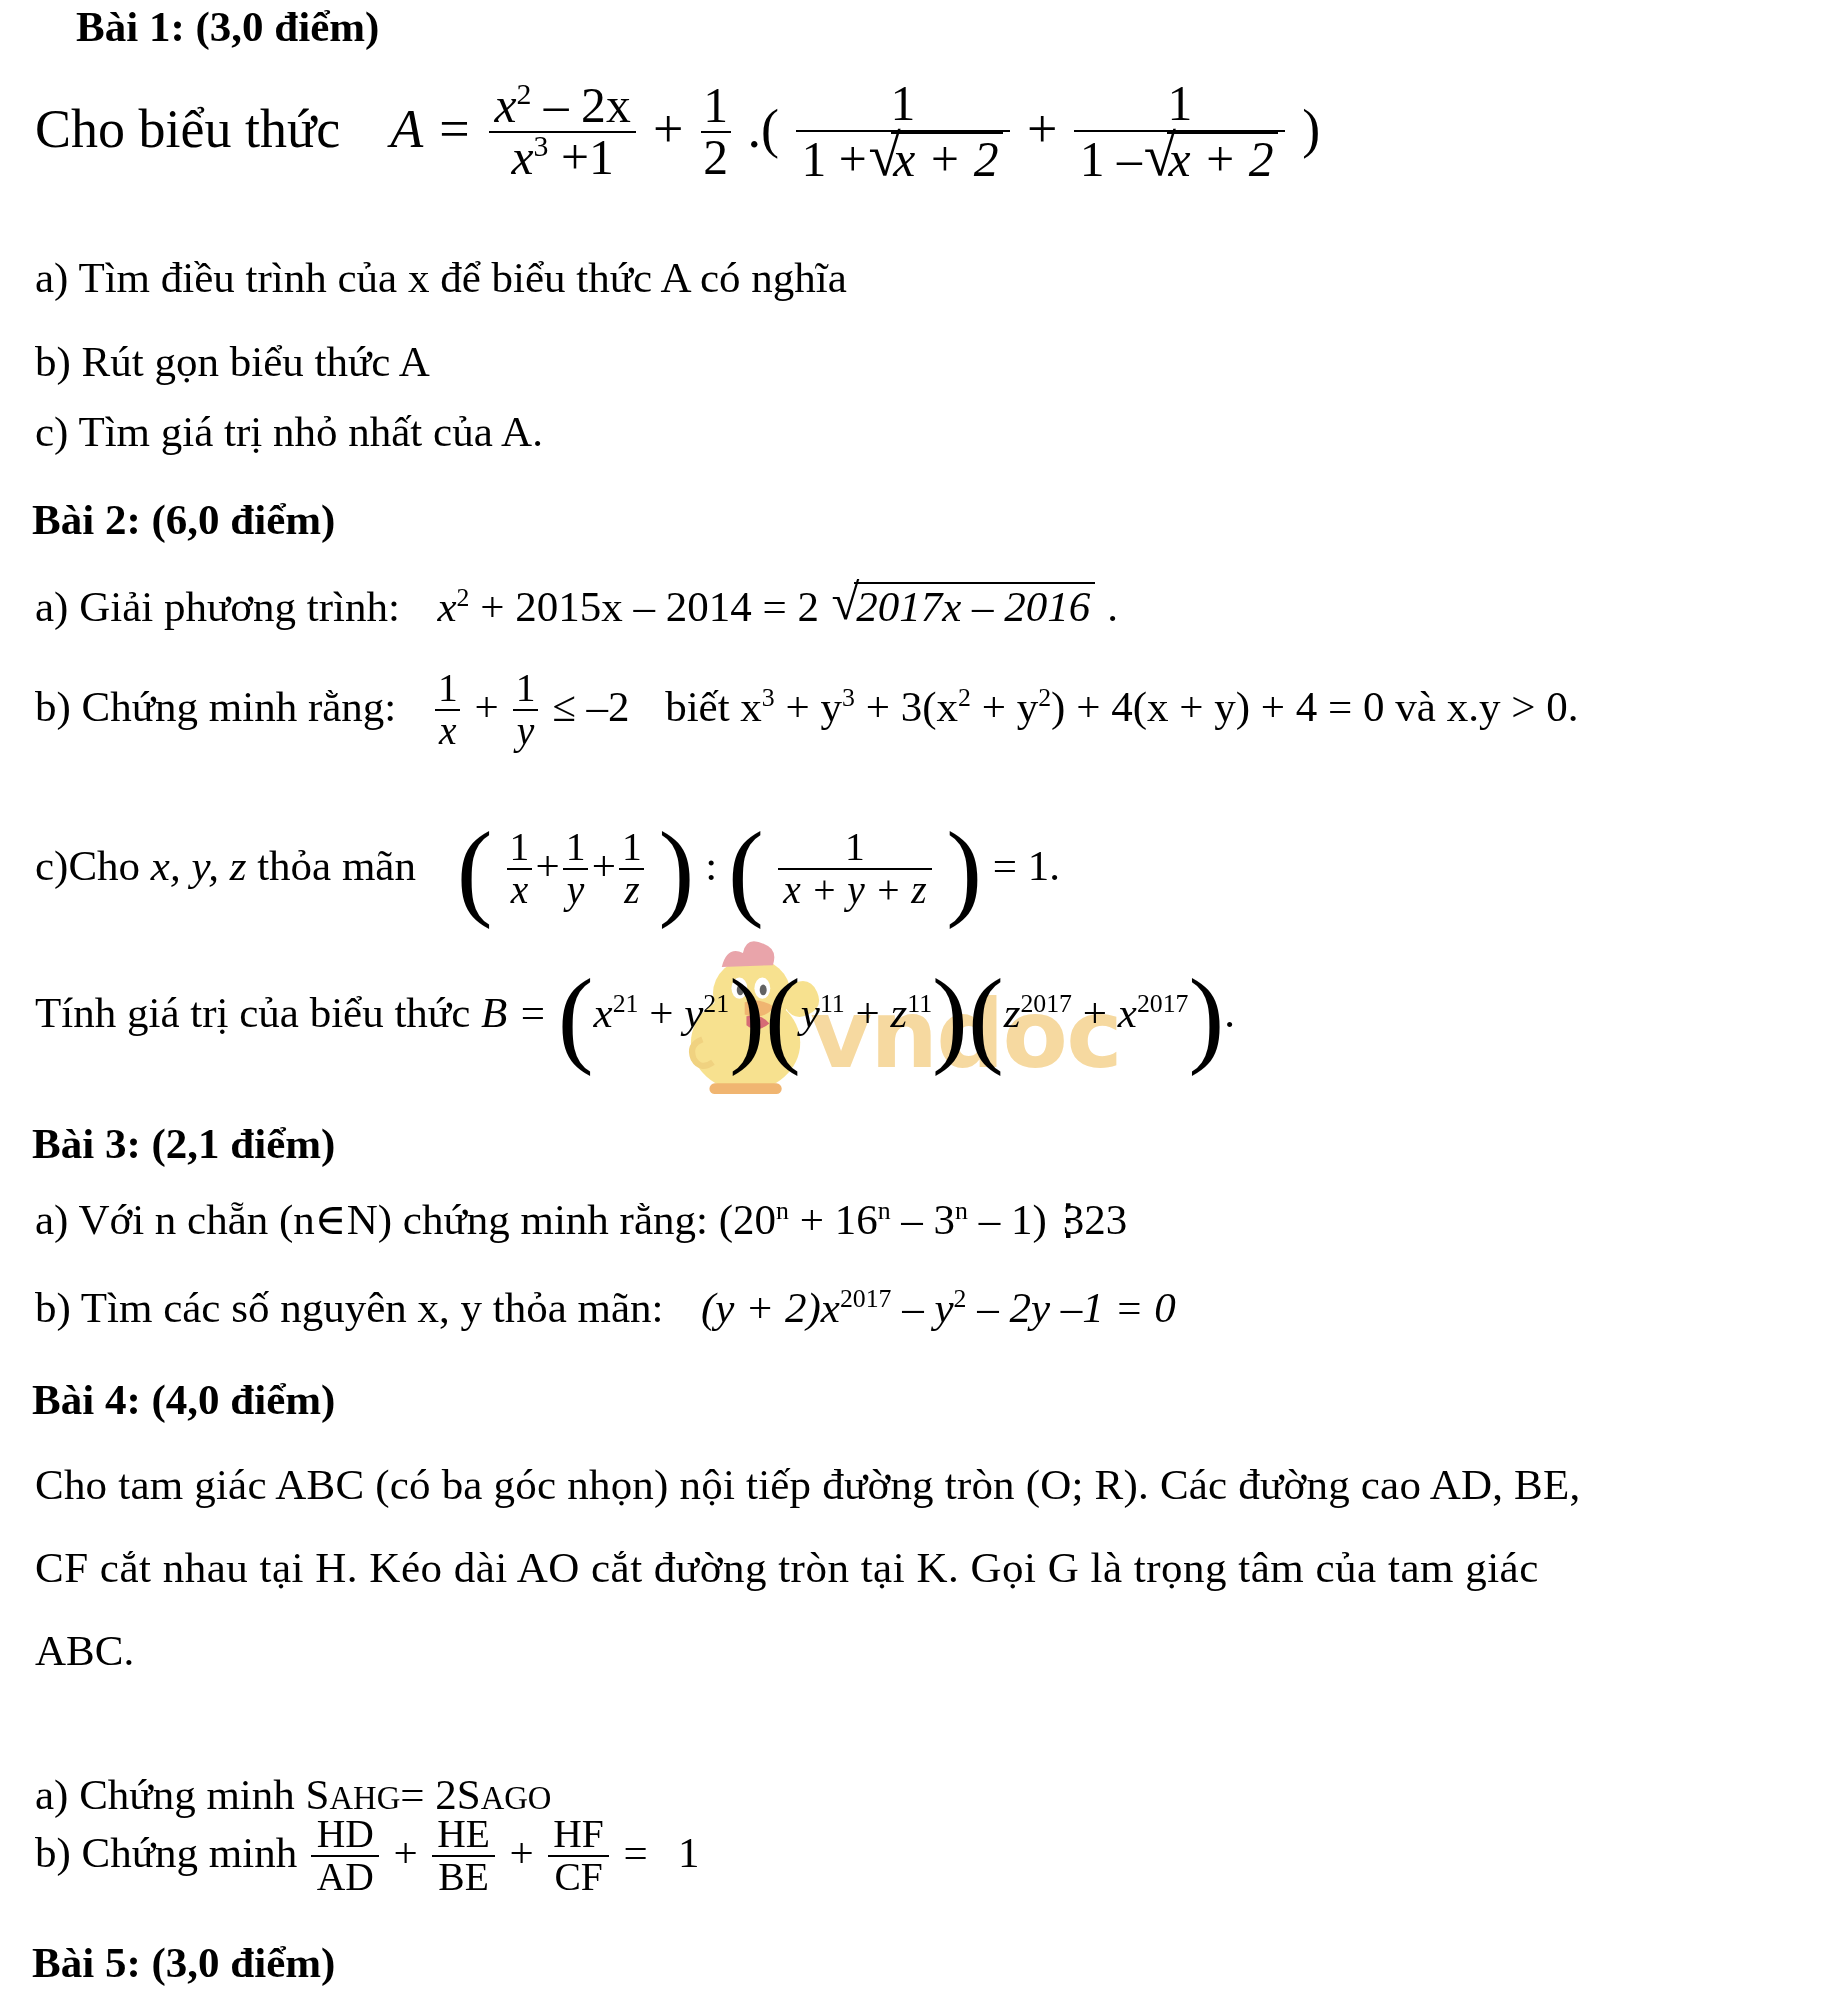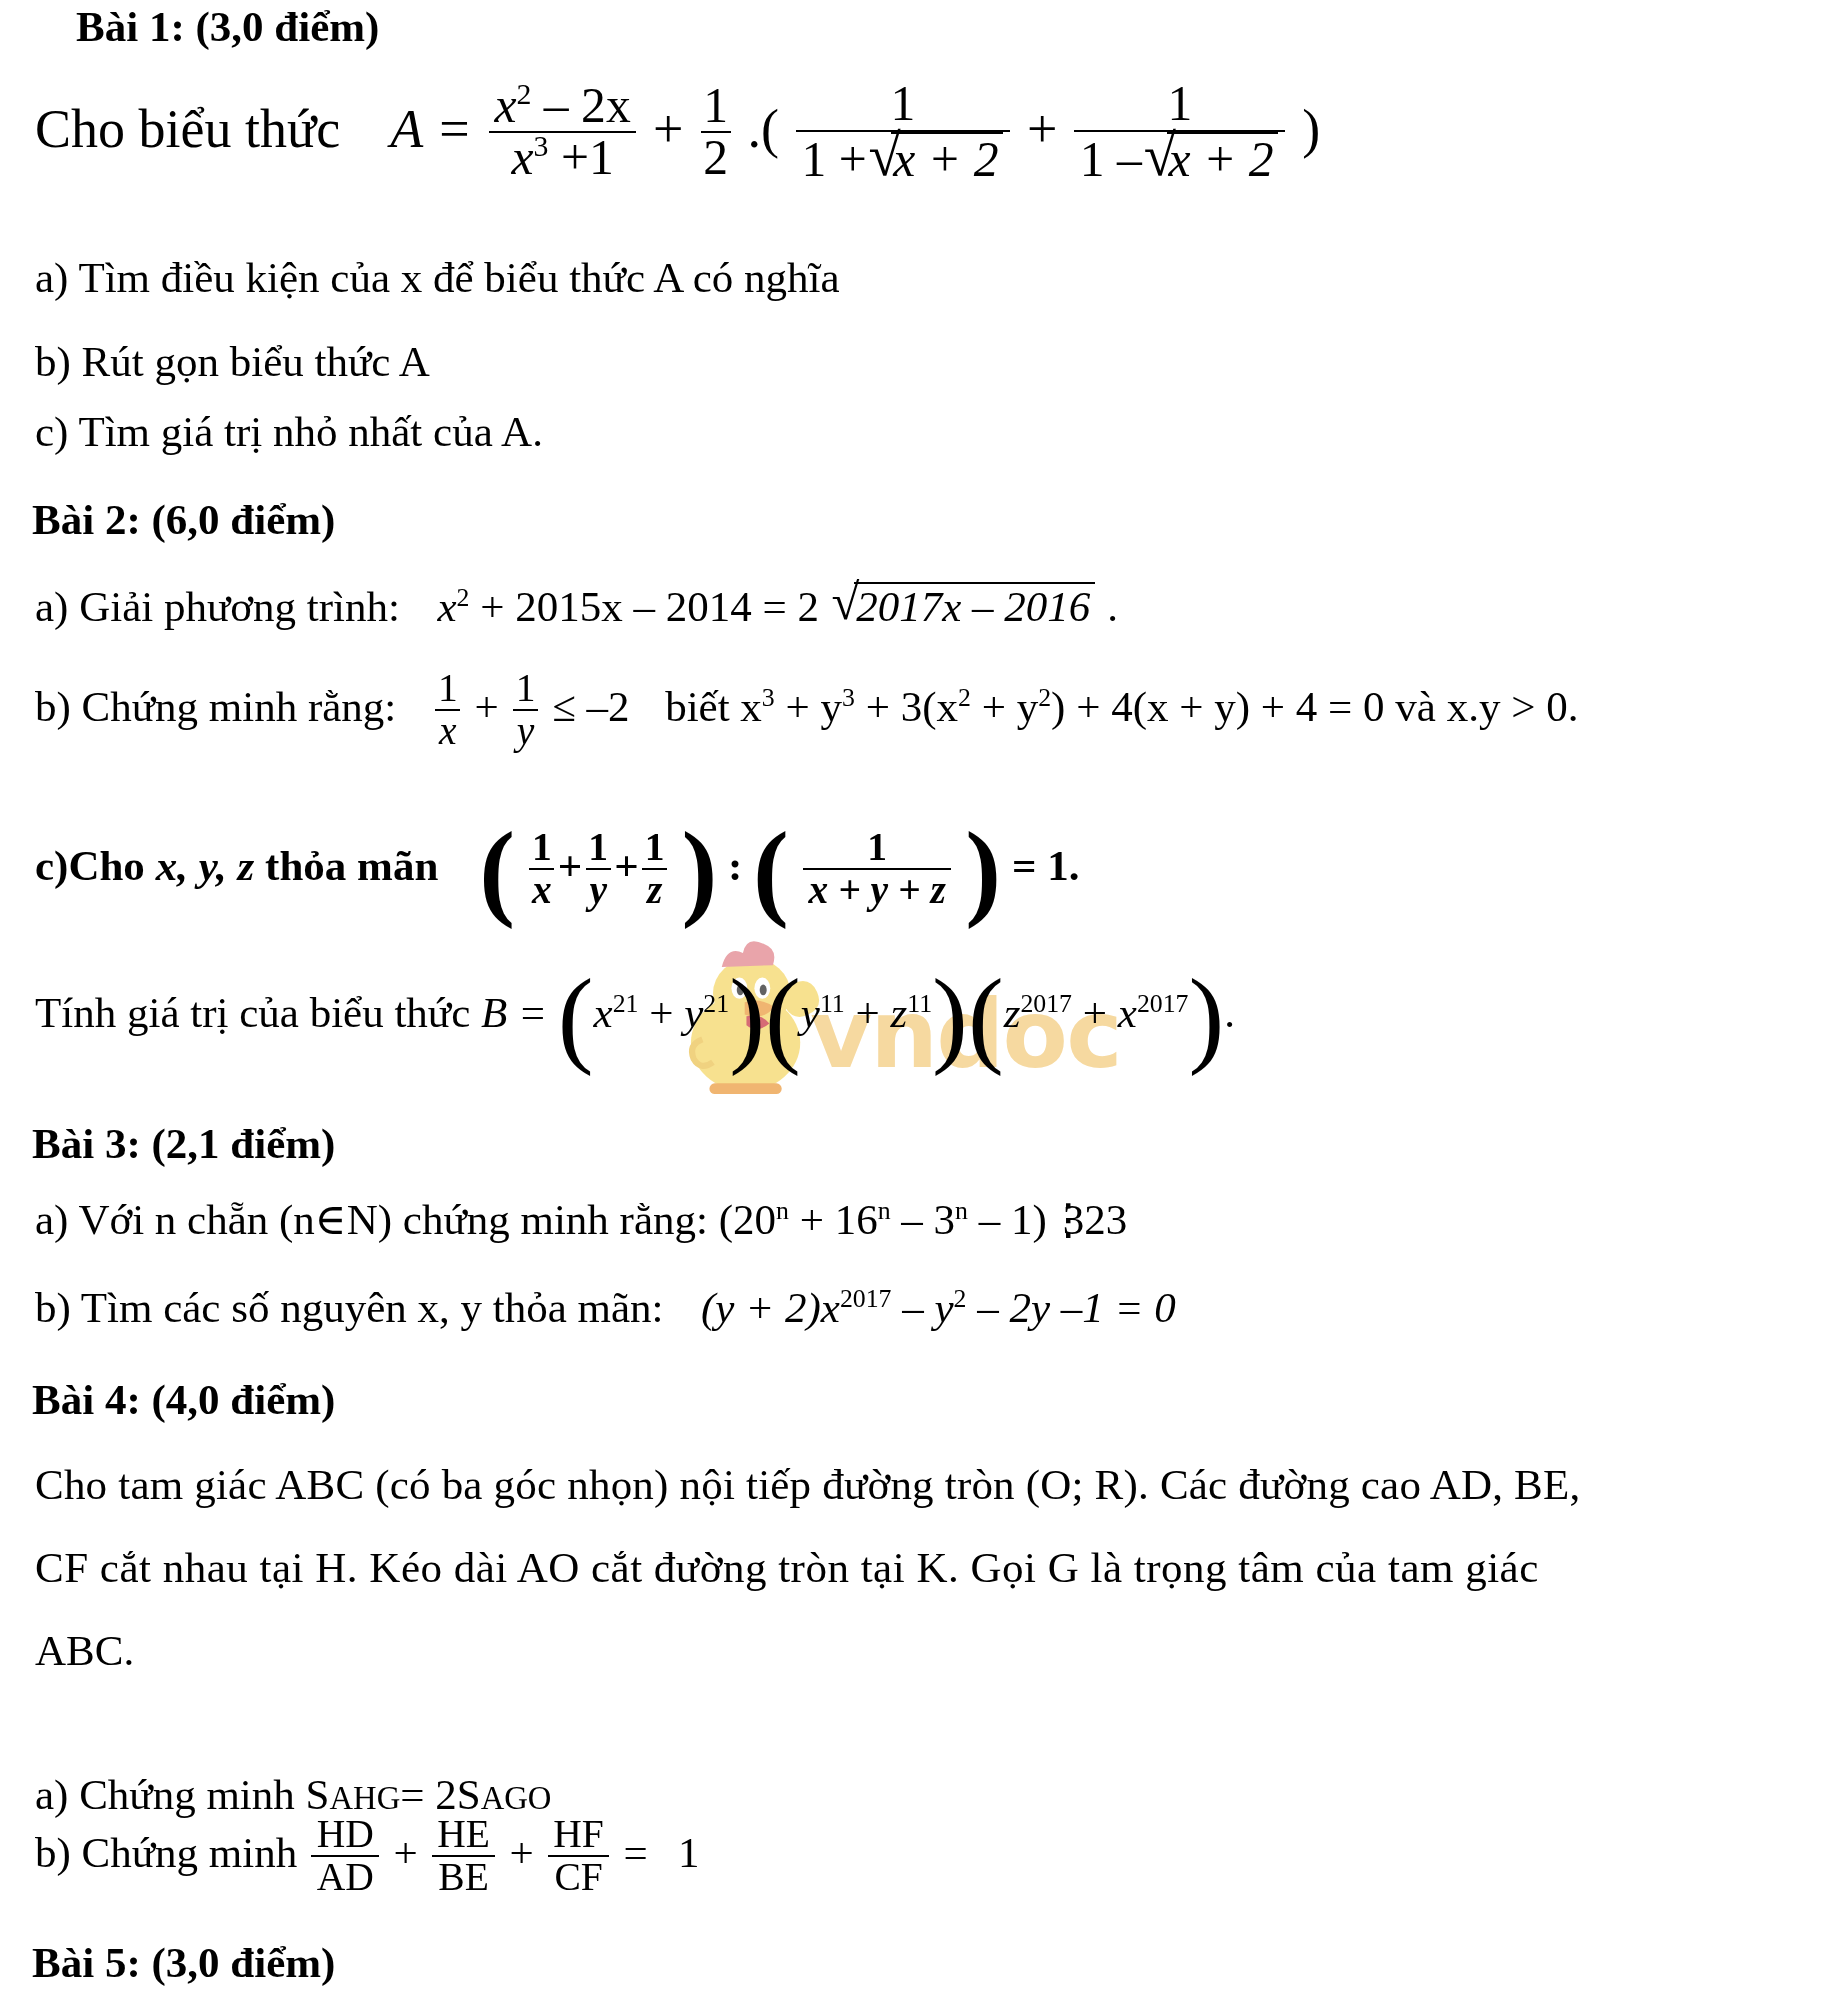--- a/index.html
+++ b/index.html
@@ -87,21 +87,21 @@
       <span class="den"><span>1 +</span><span class="rad"><span class="radicand it">x + 2</span></span></span>
     </span>
     <span>+</span>
     <span class="frac">
       <span class="num">1</span>
       <span class="den"><span>1 –</span><span class="rad"><span class="radicand it">x + 2</span></span></span>
     </span>
     <span>)</span>
   </div>
 
-  <div class="line" style="left:35px; top:256px;">a) Tìm điều kiện của x để biểu thức A có nghĩa</div>
+  <div class="line" style="left:35px; top:256px;">a) Tìm điều trình của x để biểu thức A có nghĩa</div>
   <div class="line" style="left:35px; top:340px;">b) Rút gọn biểu thức A</div>
   <div class="line" style="left:35px; top:410px;">c) Tìm giá trị nhỏ nhất của A.</div>
 
   <div class="line bold" style="left:32px; top:498px;">Bài 2: (6,0 điểm)</div>
 
   <div class="line" style="left:35px; top:582px;">
     <span>a) Giải phương trình:</span>
     <span style="display:inline-block; width:16px;"></span>
     <span class="it">x</span><span class="sup">2</span>
     <span>+ 2015x – 2014 = 2</span>
@@ -121,21 +121,21 @@
       <span class="num">1</span>
       <span class="den it">y</span>
     </span>
     <span>≤ –2</span>
     <span style="display:inline-block; width:14px;"></span>
     <span>biết</span>
     <span> </span>
     <span>x<span class="sup">3</span> + y<span class="sup">3</span> + 3(x<span class="sup">2</span> + y<span class="sup">2</span>) + 4(x + y) + 4 = 0 và x.y &gt; 0.</span>
   </div>
 
-  <div class="line" style="left:35px; top:829px;font-weight:bold;">
+  <div class="line" style="left:35px; top:829px;">
     <span>c)Cho</span>
     <span class="it">x, y, z</span>
     <span>thỏa mãn</span>
     <span style="display:inline-block; width:19.4px;"></span>
     <span class="tallp">(</span>
     <span class="frac thin">
       <span class="num">1</span>
       <span class="den it">x</span>
     </span>+<span class="frac thin">
       <span class="num">1</span>

